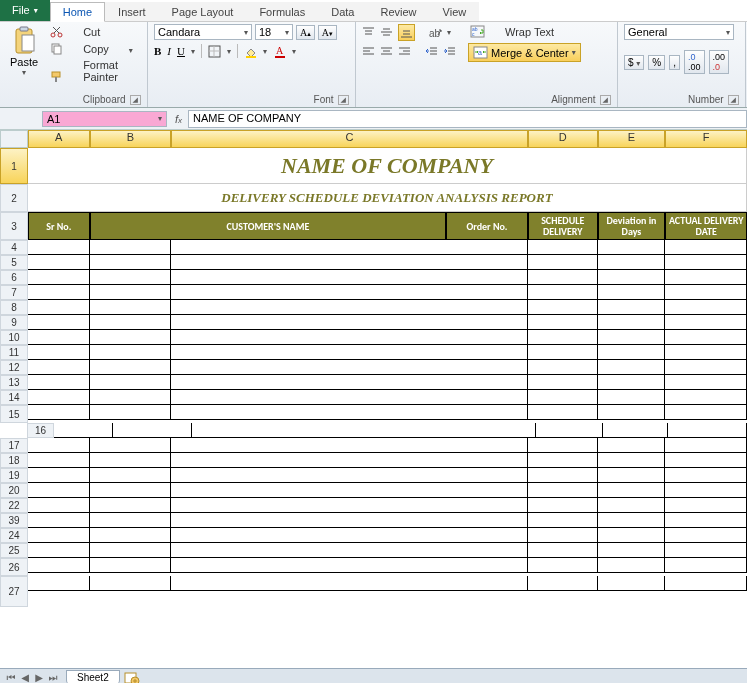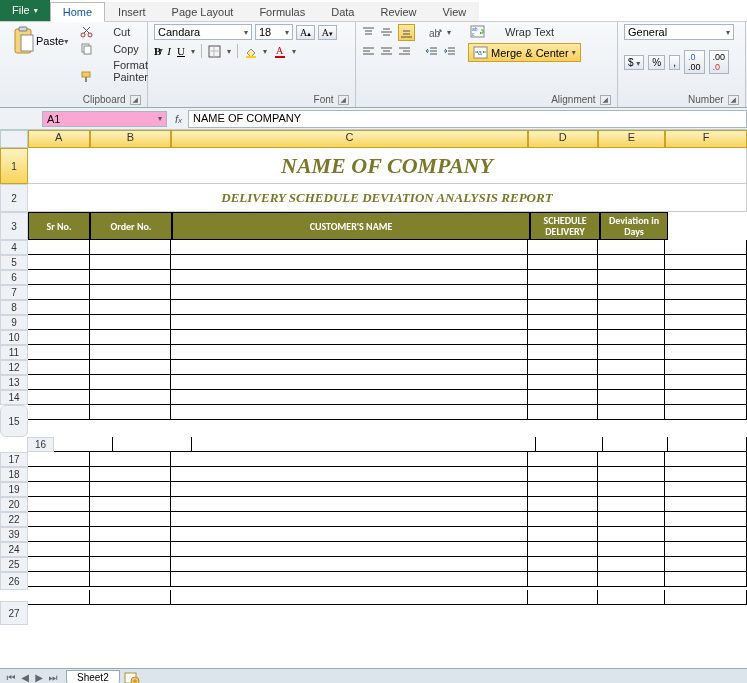--- a/index.html
+++ b/index.html
@@ -13,21 +13,21 @@
 .tab.active { background: #fff; border: 1px solid #bbb; border-bottom: 1px solid #fff; position: relative; top: 1px; color: #0b56b3; }
 
 
 .ribbon { display: flex; background: linear-gradient(#f7f9fb,#e8edf3); border-bottom: 1px solid #9aa; height: 86px; }
 .group { border-right: 1px solid #c0c8d0; display: flex; flex-direction: column; padding: 2px 6px 0; }
 .group-body { flex: 1; display: flex; align-items: flex-start; }
 .group-label { text-align: center; font-size: 10px; color: #555; padding: 1px 0 2px; display: flex; justify-content: flex-end; align-items: center; gap: 4px; }
 .drop-caret { font-size: 7px; color: #666; border: 1px solid #aaa; padding: 0 2px; line-height: 8px; cursor: pointer; }
 .vstack { display: flex; flex-direction: column; gap: 2px; }
 .hstack { display: flex; align-items: center; gap: 3px; }
-.big-btn { display: flex; flex-direction: row; align-items: center; padding: 2px 4px; cursor: pointer; }
+.big-btn { display: flex; flex-direction: column; align-items: center; padding: 2px 4px; cursor: pointer; }
 .icon { display: inline-flex; align-items: center; justify-content: center; }
 .mini-btn { display: flex; align-items: flex-end; gap: 20px; color: #333; font-size: 11px; padding: 1px 2px; cursor: pointer; }
 .btn-box { border: 1px solid #a9b6c2; background: linear-gradient(#fefefe,#e1e7ee); padding: 1px 3px; font-size: 10px; cursor: pointer; }
 .combo { border: 1px solid #a9b6c2; background: #fff; font-size: 11px; padding: 1px 3px; display: flex; align-items: center; justify-content: space-between; }
 .caretd { font-size: 8px; color: #555; }
 .bold { font-weight: bold; font-family: Georgia,serif; }
 .italic { font-style: italic; font-family: Georgia,serif; }
 .underline { text-decoration: underline; font-family: Georgia,serif; }
 .sel { background: linear-gradient(#fde9a3,#f9cf5b); border: 1px solid #c9a227; }
 .merge-btn { background: linear-gradient(#fde9a3,#f9cf5b); border: 1px solid #c9a227; padding: 2px 4px; font-size: 11px; display: flex; align-items: center; gap: 3px; cursor: pointer; }
@@ -337,24 +337,25 @@
   </div>
 
   <div class="row">
     <div class="rowhead" style="height:28px">2</div>
     <div class="subtitle-cell" style="width:722px">DELIVERY SCHEDULE DEVIATION ANALYSIS REPORT</div>
   </div>
 
   <div class="row">
     <div class="rowhead" style="height:28px">3</div>
     <div class="hdr-cell colA">Sr No.</div>
+    <div class="hdr-cell colC">CUSTOMER'S NAME</div>
     <div class="hdr-cell colB">Order No.</div>
-    <div class="hdr-cell colC">CUSTOMER'S NAME</div>
     <div class="hdr-cell colD">SCHEDULE DELIVERY</div>
     <div class="hdr-cell colE">Deviation in Days</div>
+    <div class="hdr-cell colF">ACTUAL DELIVERY DATE</div>
   </div>
 
   <div id="emptyrows">
       <div class="row">
         <div class="rowhead" style="height: 15px;">4</div>
         <div class="cell colA"></div>
         <div class="cell colB"></div>
         <div class="cell colC"></div>
         <div class="cell colD"></div>
         <div class="cell colE"></div>
@@ -444,21 +445,21 @@
       <div class="row">
         <div class="rowhead" style="height: 15px;">14</div>
         <div class="cell colA"></div>
         <div class="cell colB"></div>
         <div class="cell colC"></div>
         <div class="cell colD"></div>
         <div class="cell colE"></div>
         <div class="cell colF"></div>
       </div>
       <div class="row">
-        <div class="rowhead" style="height: 32px; border-radius: 6px;">15</div>
+        <div class="rowhead" style="height: 18px;">15</div>
         <div class="cell colA"></div>
         <div class="cell colB"></div>
         <div class="cell colC"></div>
         <div class="cell colD"></div>
         <div class="cell colE"></div>
         <div class="cell colF"></div>
       </div>
       <div class="row">
         <div class="rowhead" style="height: 15px; margin-left: 27px;">16</div>
         <div class="cell colA"></div>
@@ -543,21 +544,21 @@
       <div class="row">
         <div class="rowhead" style="height: 18px;">26</div>
         <div class="cell colA"></div>
         <div class="cell colB"></div>
         <div class="cell colC"></div>
         <div class="cell colD"></div>
         <div class="cell colE"></div>
         <div class="cell colF"></div>
       </div>
       <div class="row">
-        <div class="rowhead" style="height: 24px; margin-top: 11px;">27</div>
+        <div class="rowhead" style="height: 31px;">27</div>
         <div class="cell colA"></div>
         <div class="cell colB"></div>
         <div class="cell colC"></div>
         <div class="cell colD"></div>
         <div class="cell colE"></div>
         <div class="cell colF"></div>
       </div>
     </div>
 </div>
 

